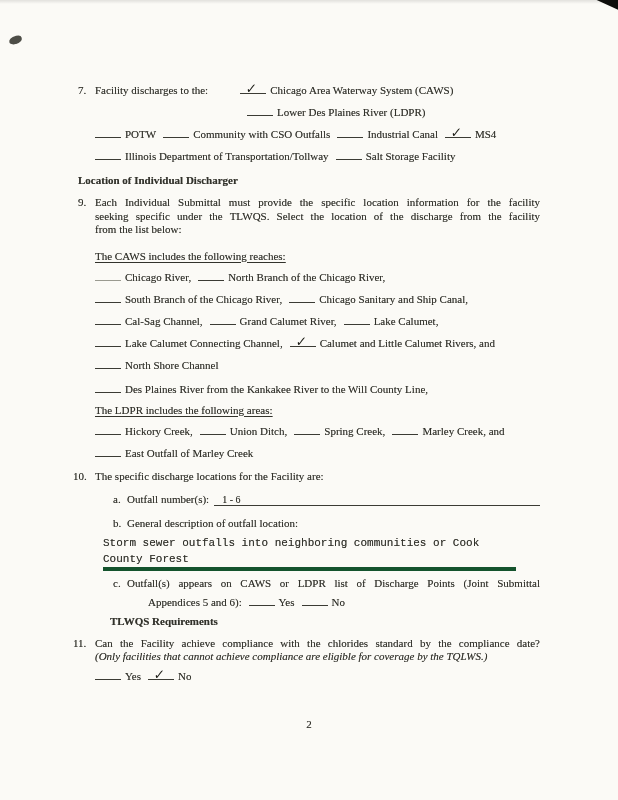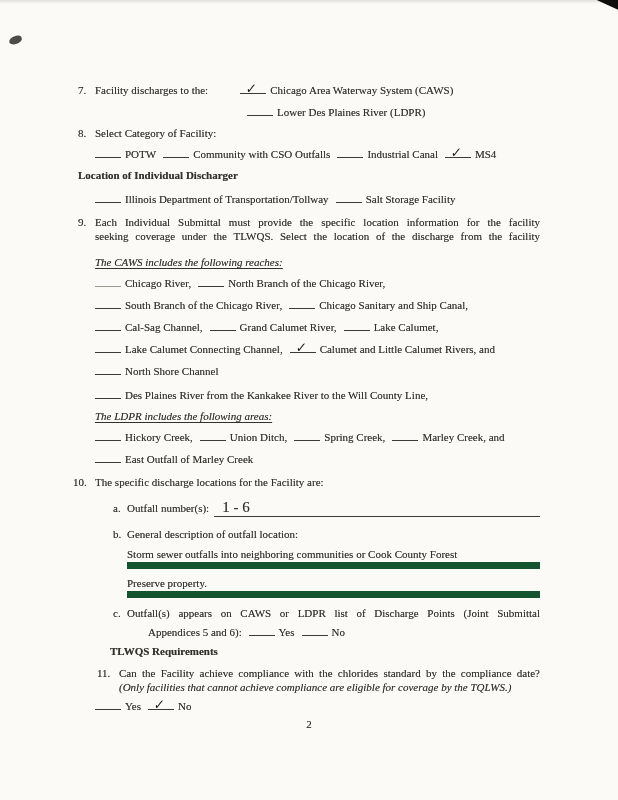--- a/index.html
+++ b/index.html
@@ -29,21 +29,21 @@
     background: #0e0e0c;
     clip-path: polygon(18% 0, 100% 0, 100% 70%);
   }
   .content { position: absolute; left: 78px; top: 82px; width: 462px; }
 
   .line { line-height: 14px; margin: 0 0 7px 0; }
   .tight { line-height: 13.5px; margin: 0; }
   .num { display: inline-block; width: 17px; }
   .bold { font-weight: bold; }
   .italic { font-style: italic; }
-  .uline { text-decoration: underline; text-underline-offset: 2px; font-style: italic; }
+  .uline { text-decoration: underline; text-underline-offset: 2px; }
   .ind { margin-left: 17px; }
 
   .blank {
     display: inline-block; width: 26px; height: 12px;
     border-bottom: 1px solid #3b3b34;
     vertical-align: baseline; position: relative;
     margin-right: 4px;
   }
   .blank.faint { border-bottom-color: #9a9a90; }
   .opt { margin-right: 7px; white-space: nowrap; }
@@ -59,70 +59,68 @@
   .hang { position: relative; padding-left: 17px; }
   .hang > .hnum { position: absolute; left: 0; top: 0; }
   .hang.wide > .hnum { left: -5px; }
 
   .stretch { text-align: justify; text-align-last: justify; }
 
   .row { display: flex; align-items: baseline; }
   .sub { margin-left: 35px; }
   .sletter { display: inline-block; width: 14px; flex: 0 0 14px; }
   .fill { flex: 1; border-bottom: 1px solid #3b3b34; margin-left: 5px; }
-  .fill-value { padding-left: 8px; font-size: 15px; }
+  .fill-value { padding-left: 8px; font-size: 10px; }
   .vline {
-    margin-left: 49px; width: 413px;
-    border-bottom: 7px solid #14532d;
-    line-height: 16px; margin-bottom: 6px;
+    margin-left: 25px; width: 413px;
+    border-bottom: 4px solid #14532d;
+    line-height: 16px; margin-bottom: 6px; font-family: Liberation Mono, monospace;
   }
   .cflex { flex: 1; text-align: justify; text-align-last: justify; }
 
   .footer {
     position: absolute; left: 0; right: 0; top: 718px;
     text-align: center; font-size: 11px;
   }
 
-  .mb4 { margin-bottom: 4px; margin-left: 24px; } .mb5 { margin-bottom: 5px; }
+  .mb4 { margin-bottom: 4px; } .mb5 { margin-bottom: 5px; }
   .mb6 { margin-bottom: 6px; } .mb9 { margin-bottom: 9px; }
   .mb10 { margin-bottom: 10px; } .mb12 { margin-bottom: 12px; }
   .mt2 { margin-top: 2px; margin-left: 32px; }
 </style>
 </head>
 <body>
 
 <div class="page">
   <div class="artifact-tl"></div>
   <div class="artifact-tr"></div>
 
   <div class="content">
 
     <div class="line">
       <span class="num">7.</span><span>Facility discharges to the:</span><span class="blank" style="margin-left:32px"><span class="check">✓</span></span><span>Chicago Area Waterway System (CAWS)</span>
     </div>
     <div class="line" style="margin-left:169px">
       <span class="blank"></span><span>Lower Des Plaines River (LDPR)</span>
     </div>
 
-    <div class="line mb6">
-      <span class="num">8.</span><span>Select Category of Facility:</span>
-    </div>
     <div class="line ind">
       <span class="opt"><span class="blank"></span><span>POTW</span></span><span class="opt"><span class="blank"></span><span>Community with CSO Outfalls</span></span><span class="opt"><span class="blank"></span><span>Industrial Canal</span></span><span class="opt"><span class="blank"><span class="check">✓</span></span><span>MS4</span></span>
     </div>
-    <div class="line bold mb9">Location of Individual Discharger</div>
-
     <div class="line ind mb10">
       <span class="opt"><span class="blank"></span><span>Illinois Department of Transportation/Tollway</span></span><span class="opt"><span class="blank"></span><span>Salt Storage Facility</span></span>
     </div>
 
+    <div class="line bold mb9">Location of Individual Discharger</div>
+
     <div class="hang mb12">
       <span class="hnum">9.</span>
       <div class="tight stretch">Each Individual Submittal must provide the specific location information for the facility</div>
-      <div class="tight stretch">seeking coverage under the TLWQS.  Select the location of the discharge from the facility</div>
+      <div class="tight stretch">seeking specific under the TLWQS.  Select the location of the discharge from the facility</div>
+      <div class="tight">from the list below:</div>
     </div>
 
     <div class="line ind uline mb6">The CAWS includes the following reaches:</div>
     <div class="line ind">
       <span class="opt"><span class="blank faint"></span><span>Chicago River,</span></span><span class="opt"><span class="blank"></span><span>North Branch of the Chicago River,</span></span>
     </div>
     <div class="line ind">
       <span class="opt"><span class="blank"></span><span>South Branch of the Chicago River,</span></span><span class="opt"><span class="blank"></span><span>Chicago Sanitary and Ship Canal,</span></span>
     </div>
     <div class="line ind">
@@ -153,21 +151,20 @@
     <div class="row sub mb10">
       <span class="sletter">a.</span>
         <span>Outfall number(s):</span>
       <span class="fill"><span class="fill-value">1 - 6</span></span>
     </div>
 
     <div class="line sub mb5">
       <span class="sletter">b.</span><span>General description of outfall location:</span>
     </div>
     <div class="vline">Storm sewer outfalls into neighboring communities or Cook County Forest</div>
-    <div class="vline mb9">Preserve property.</div>
 
     <div class="row sub mb5">
       <span class="sletter">c.</span>
       <div class="cflex">Outfall(s) appears on CAWS or LDPR list of Discharge Points (Joint Submittal</div>
     </div>
     <div class="line mb5" style="margin-left:70px">
       <span>Appendices 5 and 6):</span>
       <span class="opt" style="margin-left:4px"><span class="blank"></span><span>Yes</span></span><span class="opt"><span class="blank"></span><span>No</span></span>
     </div>
 

